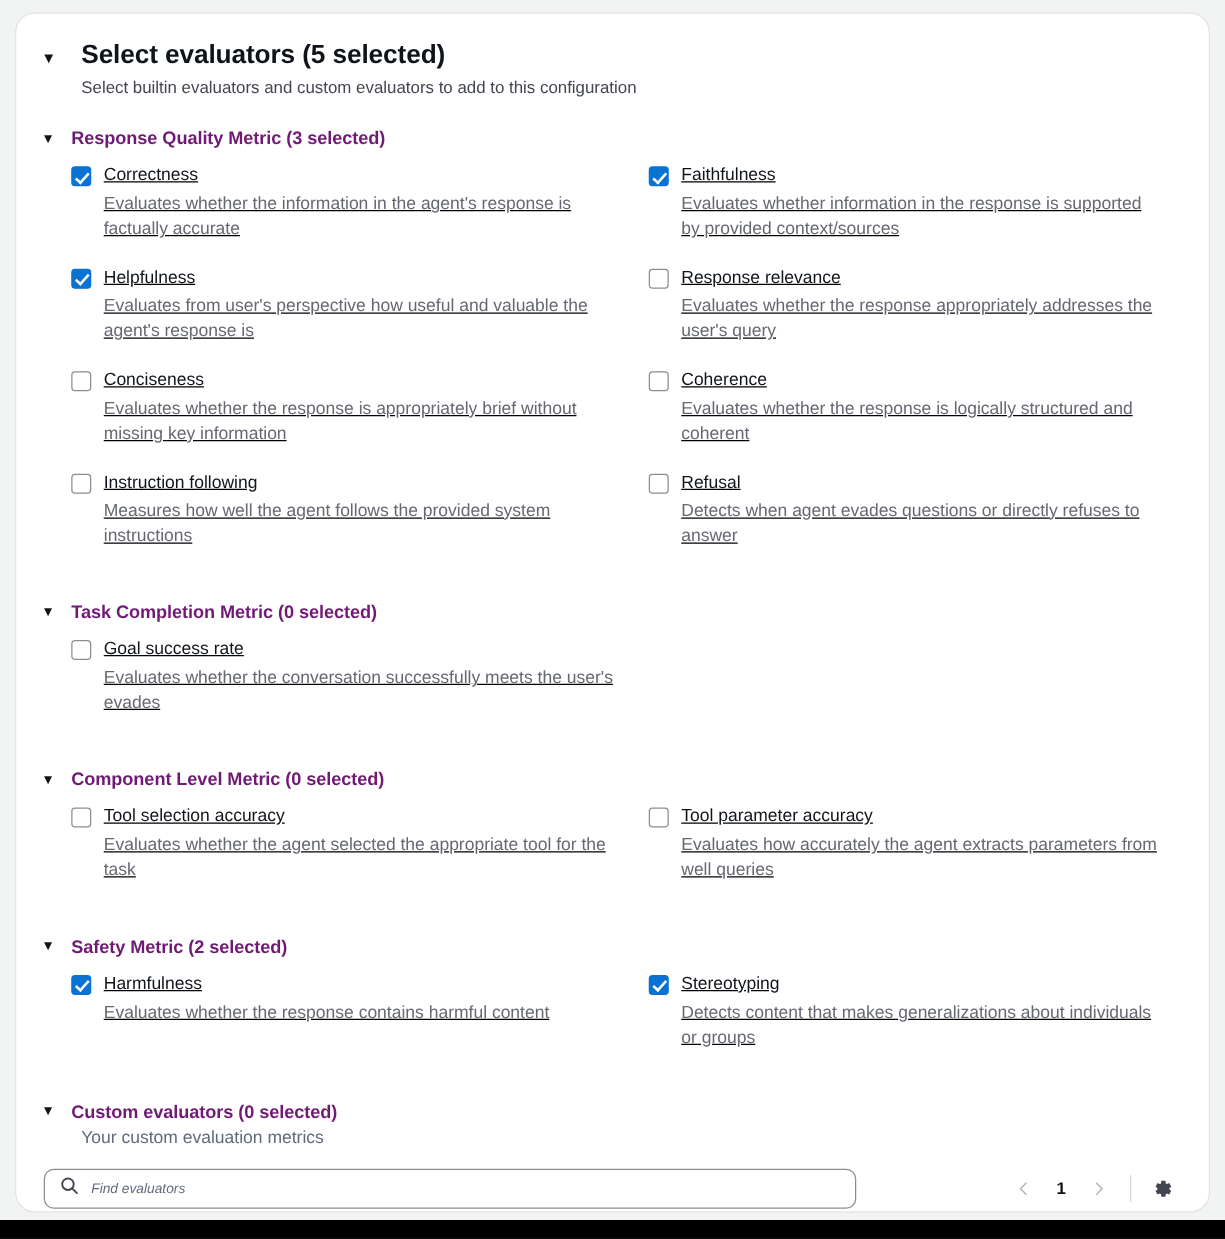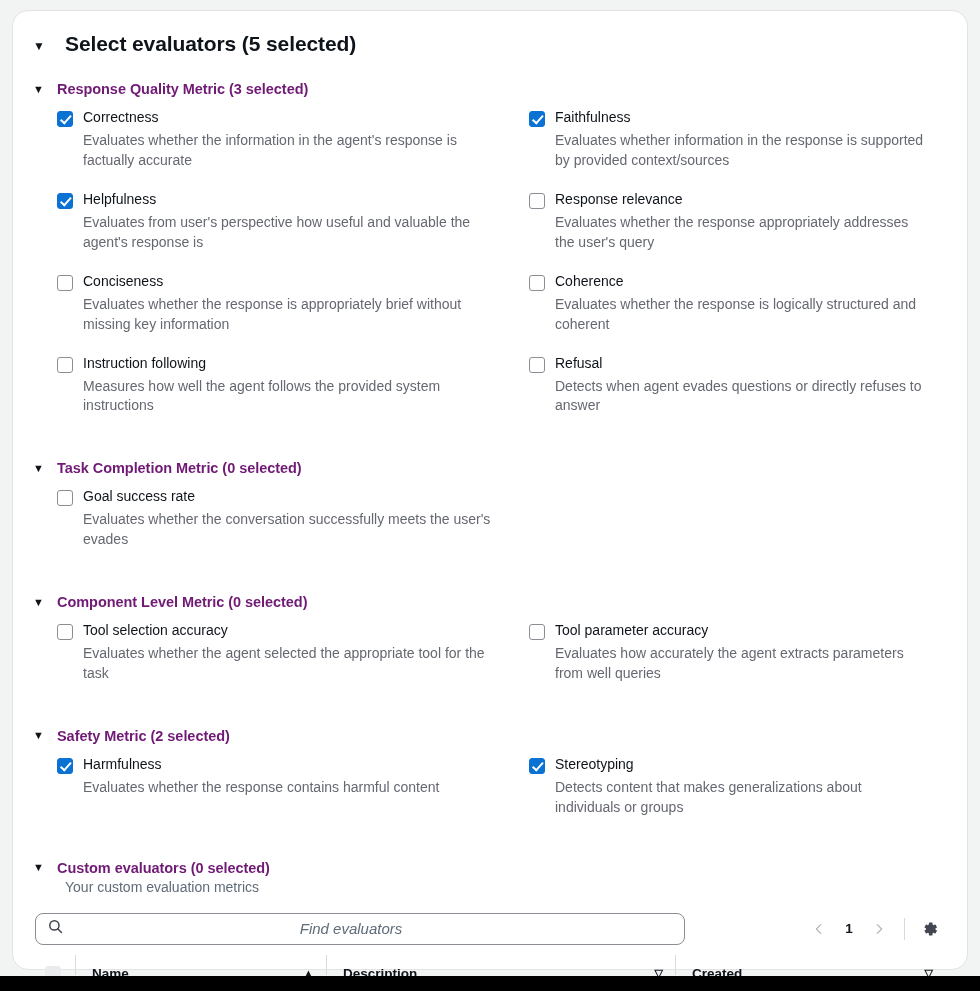--- a/index.html
+++ b/index.html
@@ -52,21 +52,22 @@
   .group-sub {
     font-size: 14px; color: #5f6b7a; margin: 3px 0 0 32px;
   }
 
   
   .grid {
     margin-top: 12px;
     padding-left: 24px;
     display: grid;
     grid-template-columns: 456px 1fr;
-    column-gap: 16px;
+    column-gap: 6px;
+    text-decoration: underline;
   }
   .cell { padding-bottom: 20px; padding-right: 18px; }
   .cell.empty { padding: 0; }
   .opt-row { display: flex; align-items: flex-start; gap: 10px; }
   .cbx {
     flex: 0 0 auto;
     width: 16px; height: 16px; margin-top: 2px;
     border-radius: 3px;
     border: 1.6px solid #8c8c94;
     background: #ffffff;
@@ -110,22 +111,22 @@
     width: 650px; height: 32px;
     border: 1px solid #8c8c94;
     border-radius: 8px;
     background: #ffffff;
     display: flex; align-items: center;
   }
   .search svg { margin-left: 12px; flex: 0 0 auto; }
   .search input {
     border: none; outline: none; background: transparent;
     font-family: "Liberation Sans", sans-serif;
-    font-size: 15px; color: #0f141a;
-    margin-left: 8px; width: 560px; height: 28px; text-align: center;
+    font-size: 11px; color: #0f141a;
+    margin-left: 8px; width: 560px; height: 28px;
   }
   .search input::placeholder { color: #5f6b7a; font-style: italic; }
 
   .pager { display: flex; align-items: center; gap: 2px; }
   .pg-btn {
     width: 30px; height: 30px;
     display: flex; align-items: center; justify-content: center;
     color: #b4b4bb;
   }
   .pg-num {
@@ -167,20 +168,21 @@
 <body>
 
 <div class="page">
   <div class="card">
     <div class="card-inner">
 
       <div class="hdr-row">
         <span class="caret">▼</span>
         <div class="hdr-text-wrap">
           <div class="hdr-title">Select evaluators (5 selected)</div>
+          <div class="hdr-sub">Select builtin evaluators and custom evaluators to add to this configuration</div>
         </div>
       </div>
 
       <div class="group">
         <div class="group-head">
           <span class="group-caret">▼</span>
           <span class="group-title">Response Quality Metric (3 selected)</span>
         </div>
         <div class="grid">
           <div class="cell col-left">

